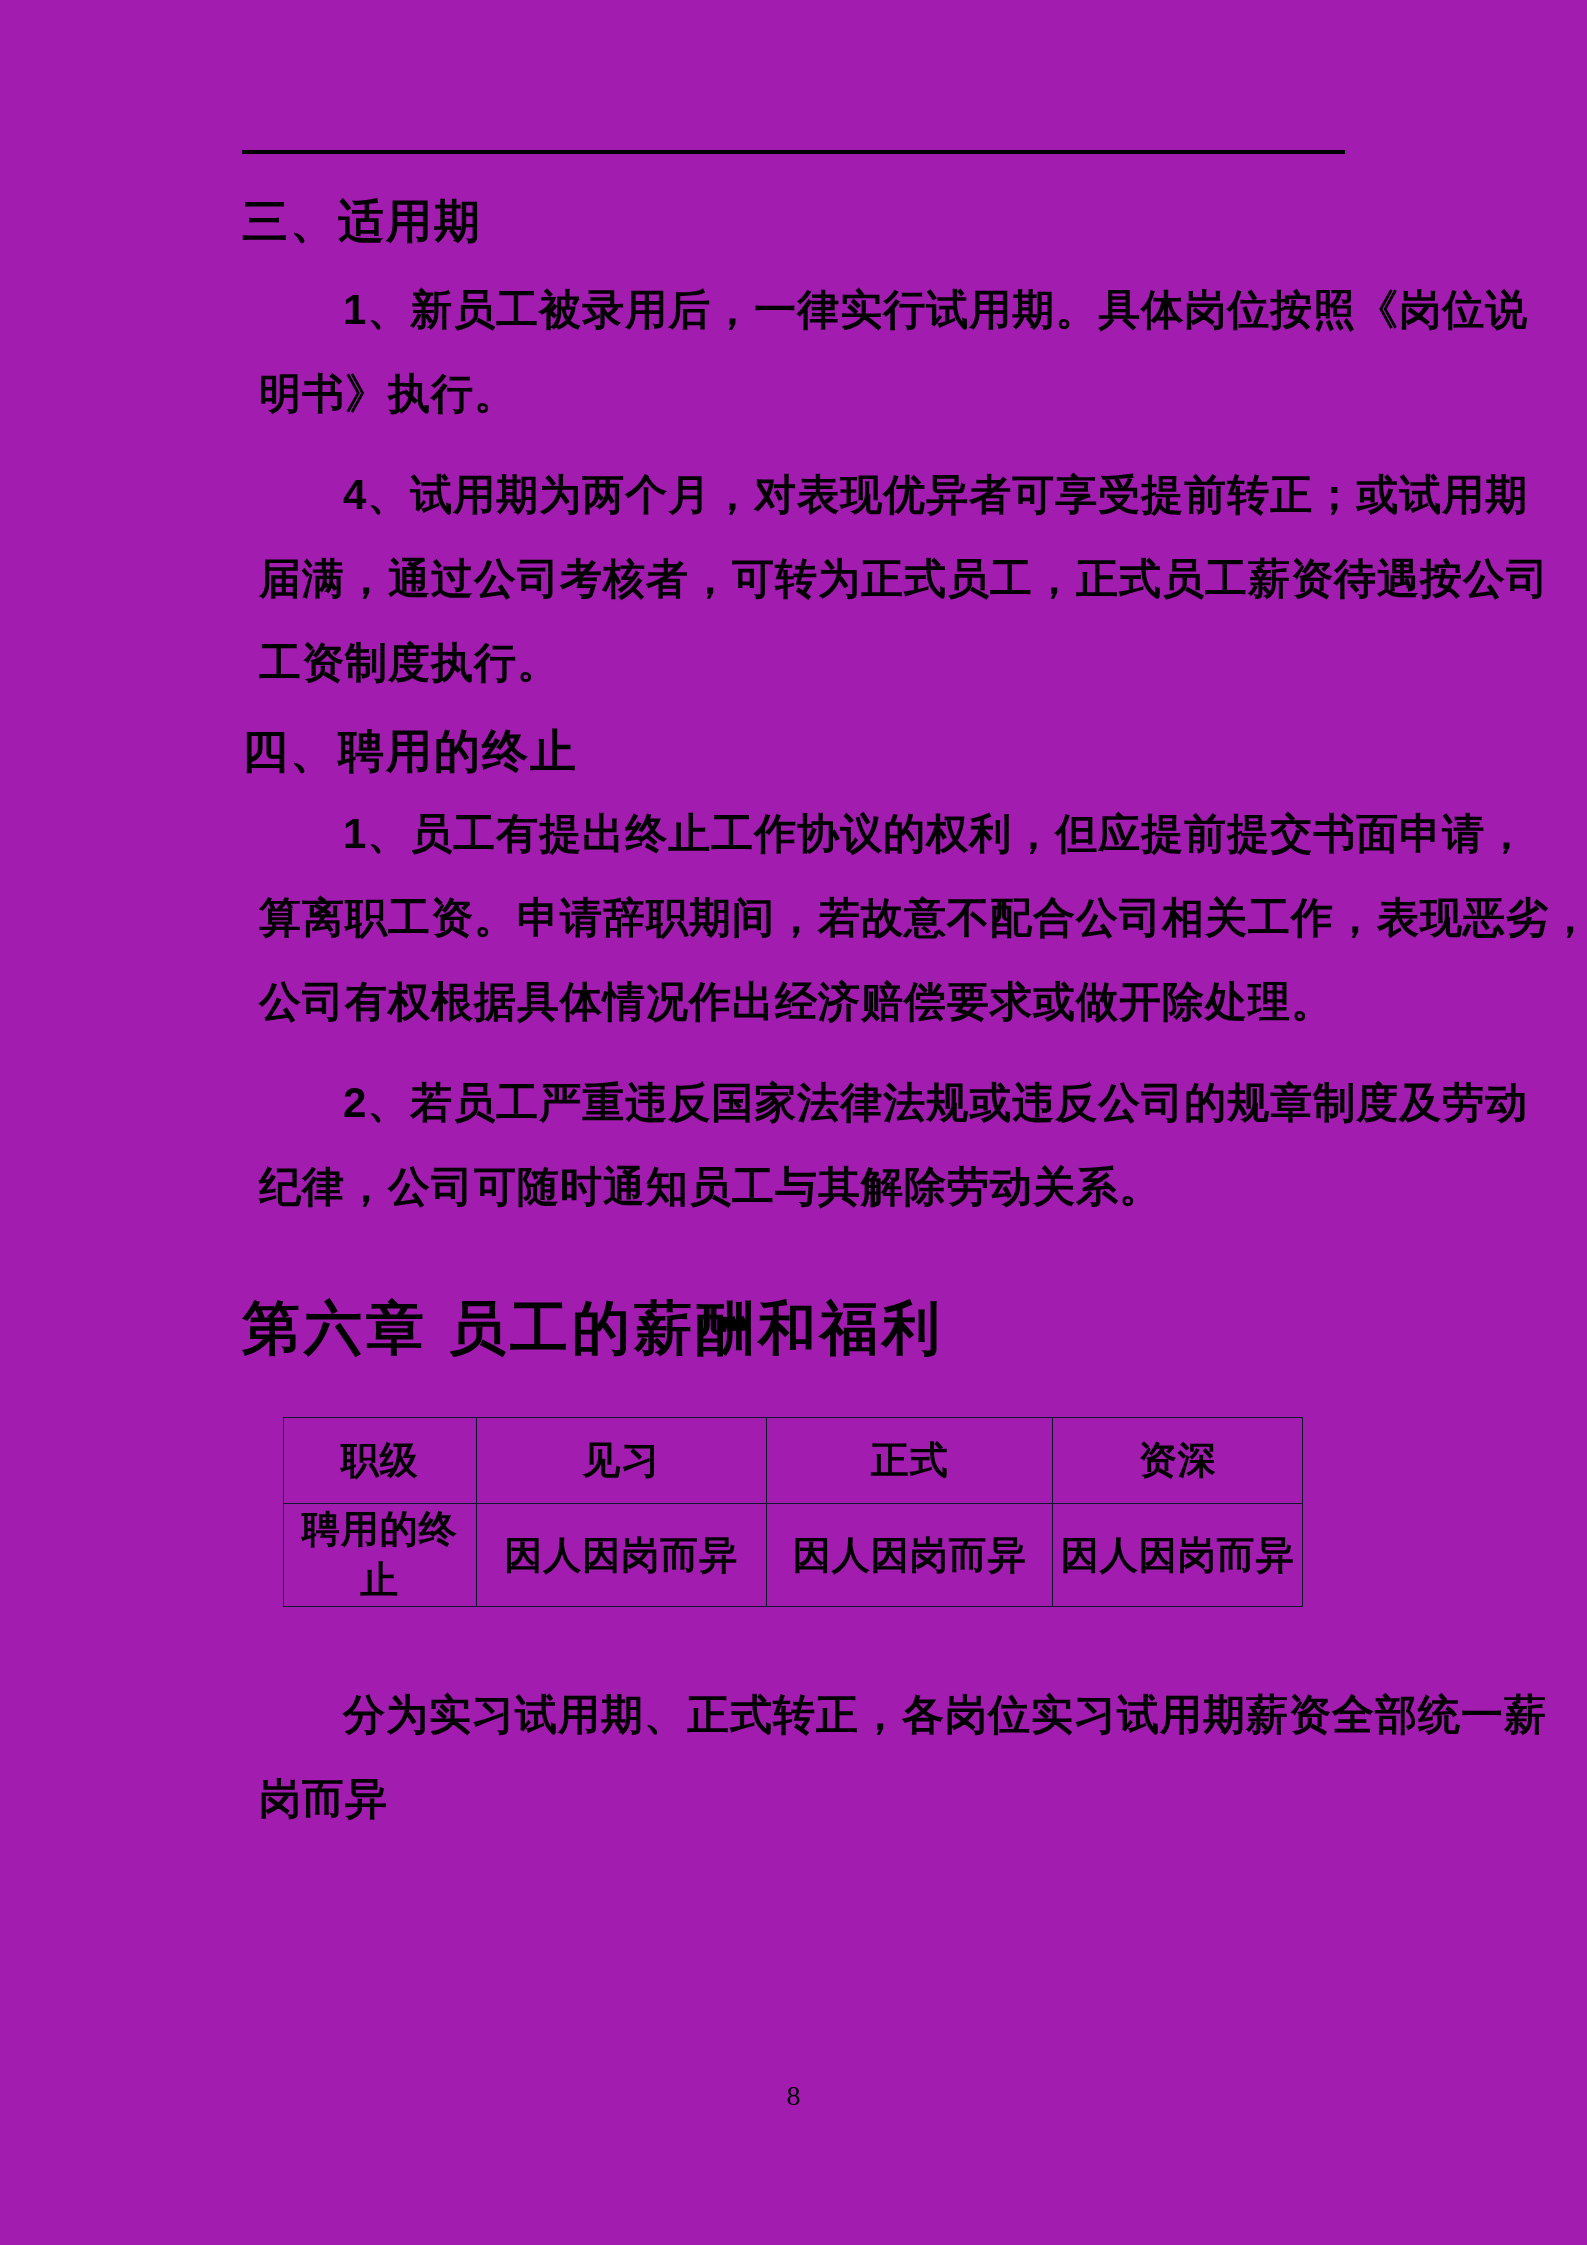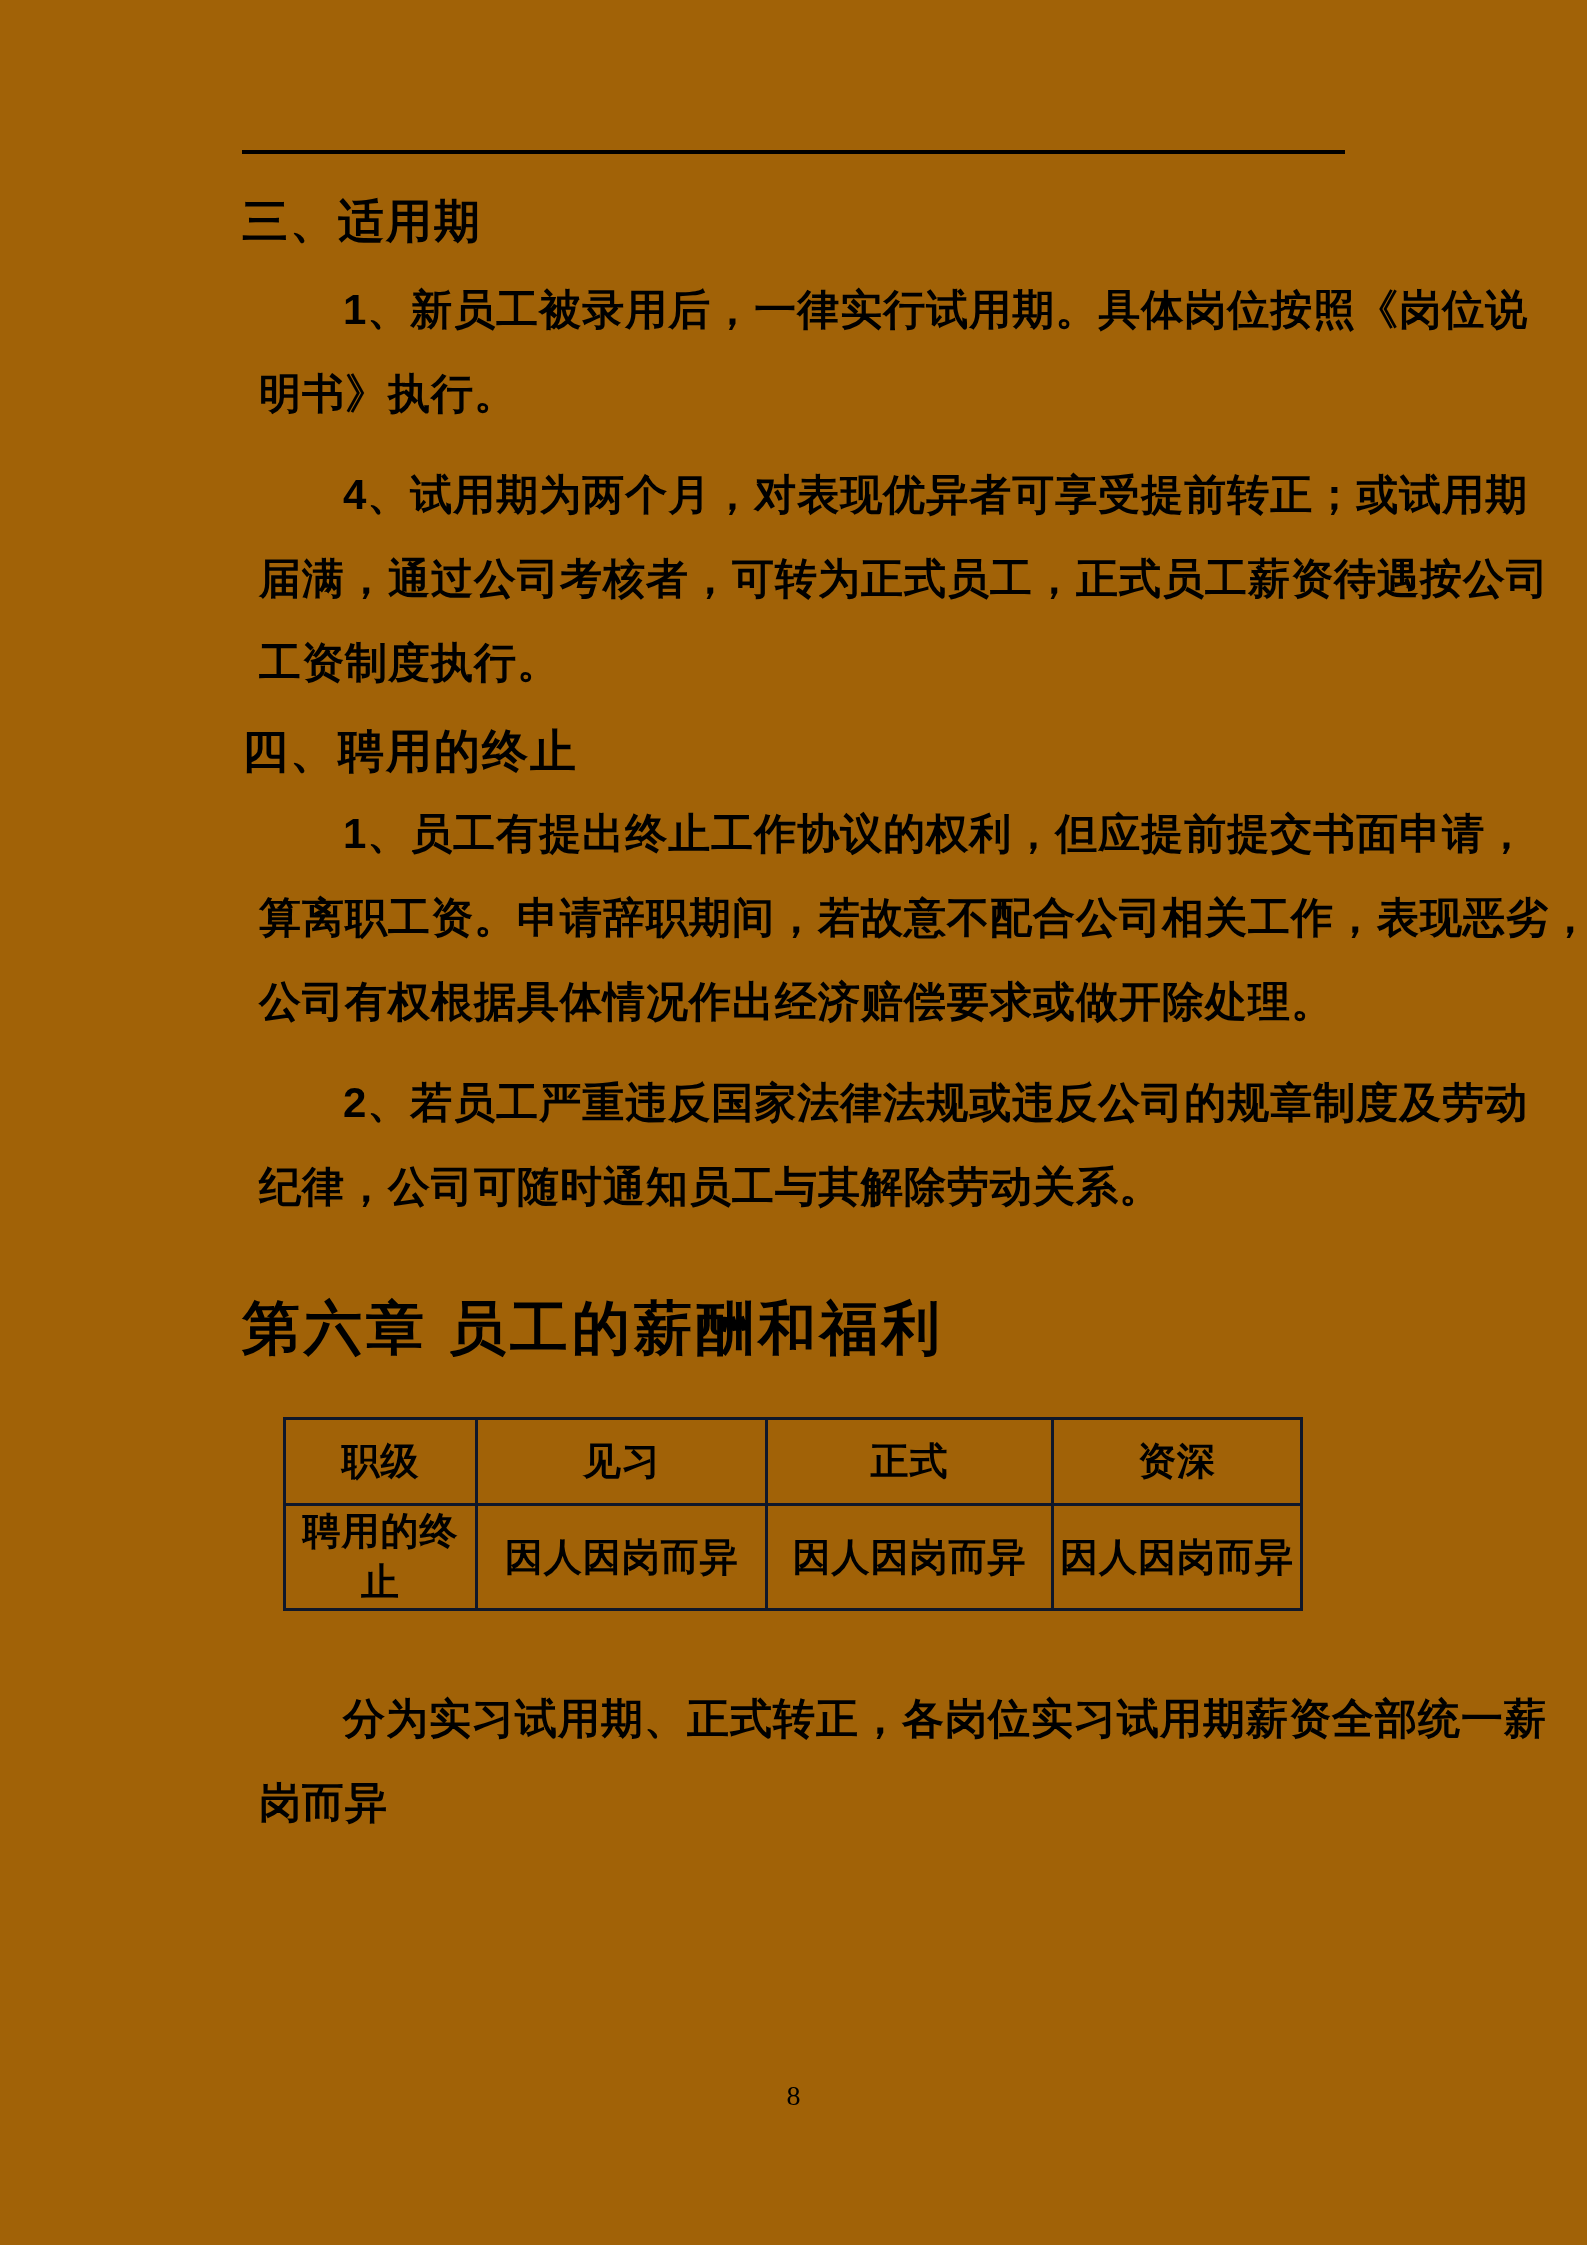--- a/index.html
+++ b/index.html
@@ -2,21 +2,21 @@
 <html><head>
 <meta charset="utf-8">
 <style>
   html,body{margin:0;padding:0;background:#ffffff;}
   .page{
     position:relative;
     width:1587px;
     height:2245px;
     box-sizing:border-box;
     padding:0 242px;
-    background:#a16207;
+    background:#a21caf;
     color:#000000;
     font-family:"Liberation Sans", sans-serif;
     font-weight:700;
     overflow:hidden;
   }
   .rule{
     margin-top:150px;
     height:0;
     border-top:4px solid #000000;
   }
@@ -49,21 +49,21 @@
     letter-spacing:4px;
     white-space:nowrap;
   }
   table.salary{
     border-collapse:collapse;
     table-layout:fixed;
     width:1020px;
     margin:54px 0 0 41px;
   }
   table.salary th, table.salary td{
-    border:3px solid #0f172a;
+    border:1px solid #0f172a;
     text-align:center;
     vertical-align:middle;
     font-size:38px;
     font-weight:700;
     padding:0;
     letter-spacing:1px;
     overflow:hidden;
   }
   table.salary tr.hdr{height:86px;}
   table.salary tr.dat{height:92px;}

